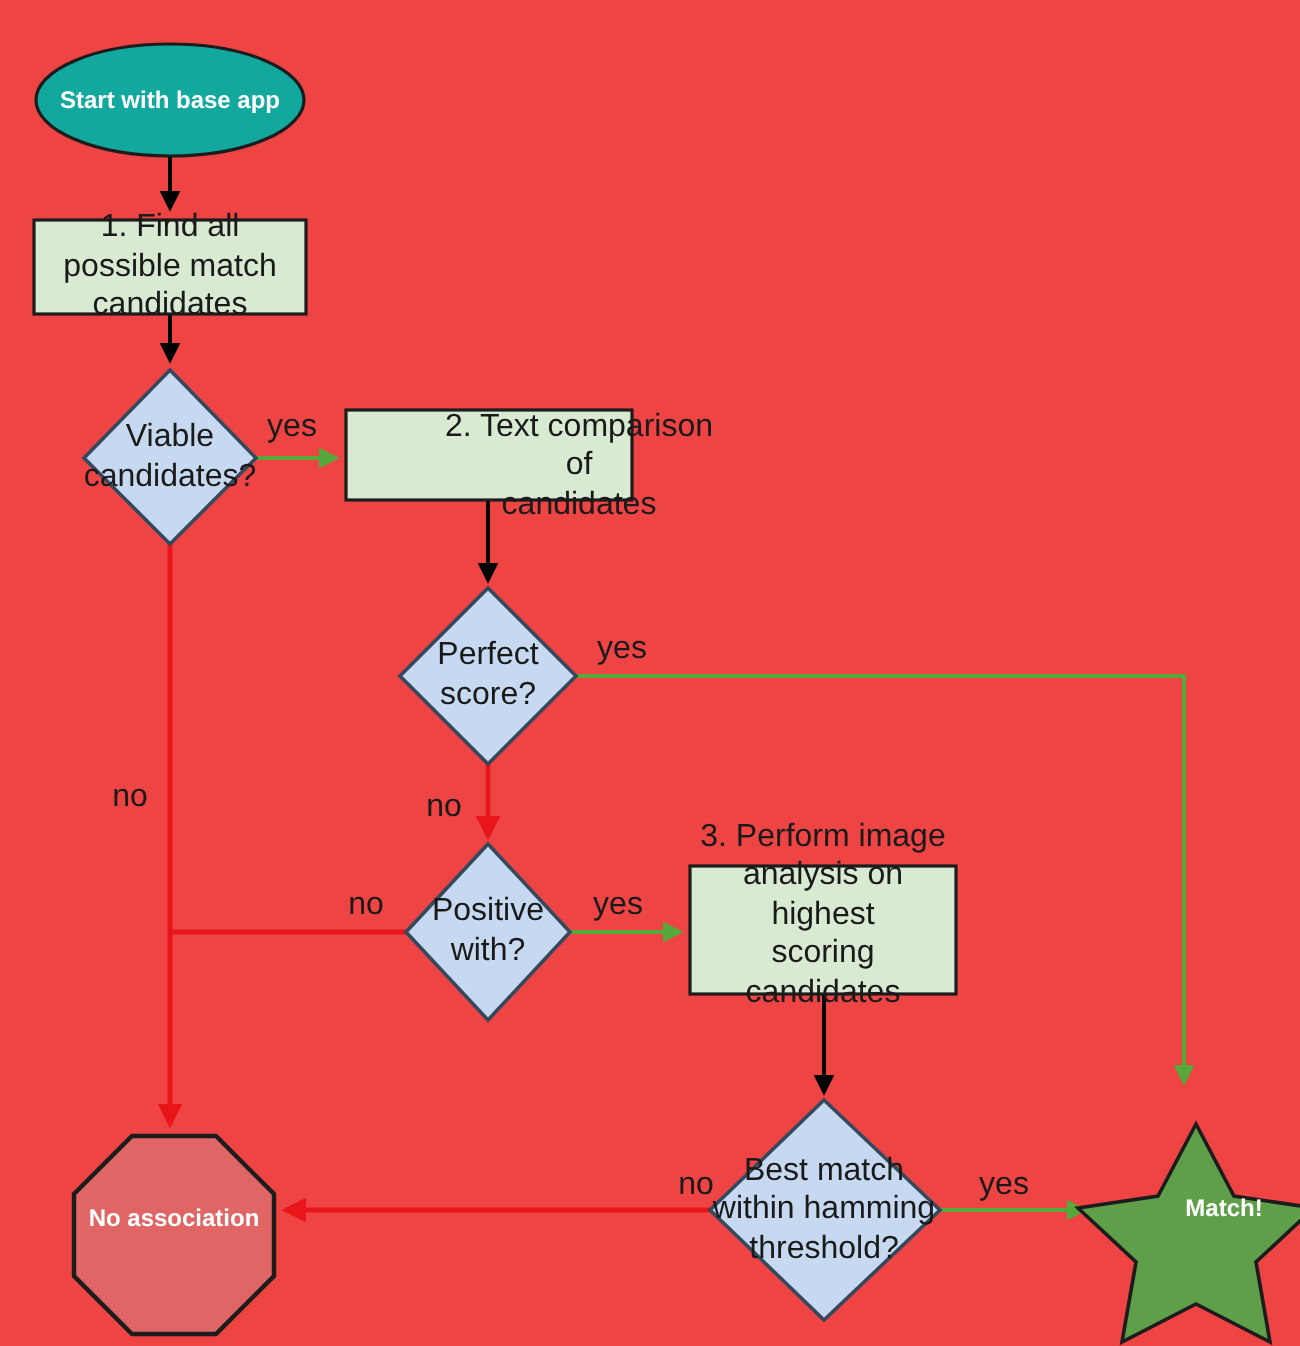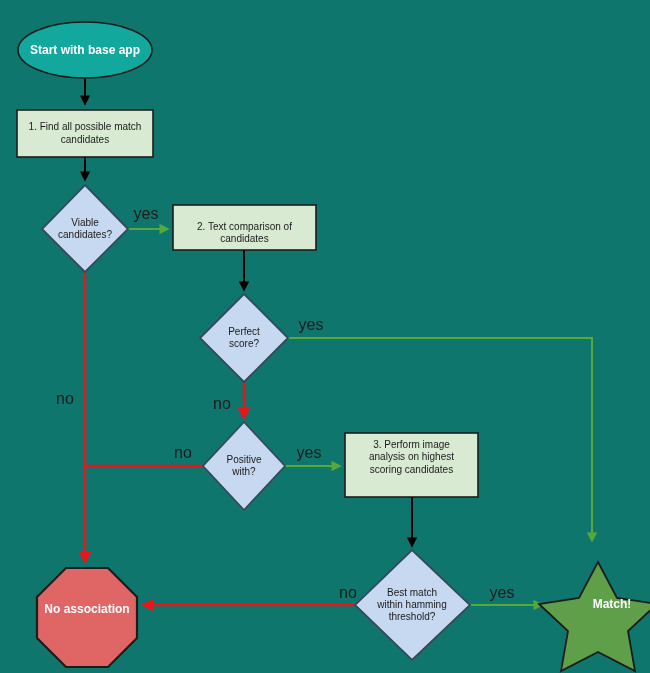--- a/index.html
+++ b/index.html
@@ -7,39 +7,39 @@
     padding: 0;
     background: #ffffff;
   }
   body {
     font-family: "Liberation Sans", sans-serif;
   }
   #canvas {
     position: relative;
     width: 650px;
     height: 673px;
-    background: #0f766e;
+    background: #ef4444;
     overflow: hidden;
   }
   #flow-svg {
     position: absolute;
     left: 0;
     top: 0;
   }
   .node-label {
     position: absolute;
     display: flex;
     align-items: center;
     justify-content: center;
     text-align: center;
     line-height: 1.22;
     pointer-events: none;
     white-space: pre-line;
   }
-  .lbl-dark { color: #1a1a1a; font-size: 10px; }
+  .lbl-dark { color: #1a1a1a; font-size: 16px; }
   .lbl-light { color: #ffffff; font-size: 12px; font-weight: bold; }
   .edge-label {
     position: absolute;
     font-size: 16px;
     color: #1a1a1a;
     text-align: center;
     line-height: 1;
   }
 </style>
 </head>
@@ -130,21 +130,21 @@
   </svg>
 
   <div class="node-label lbl-light" style="left:18px; top:36px; width:134px; height:28px;">Start with base app</div>
 
   <div class="node-label lbl-dark" style="left:19px; top:112px; width:132px; height:43px;">1. Find all possible match
 candidates</div>
 
   <div class="node-label lbl-dark" style="left:33px; top:211px; width:104px; height:36px;">Viable
 candidates?</div>
 
-  <div class="node-label lbl-dark" style="left:175px; top:207px; width:139px; height:52px;">2. Text comparison of
+  <div class="node-label lbl-dark" style="left:175px; top:207px; width:139px; height:52px;padding-left:45px;">2. Text comparison of
 candidates</div>
 
   <div class="node-label lbl-dark" style="left:202px; top:320px; width:84px; height:36px;">Perfect
 score?</div>
 
   <div class="node-label lbl-dark" style="left:204px; top:448px; width:80px; height:36px;">Positive
 with?</div>
 
   <div class="node-label lbl-dark" style="left:347px; top:435px; width:129px; height:45px;">3. Perform image
 analysis on highest

